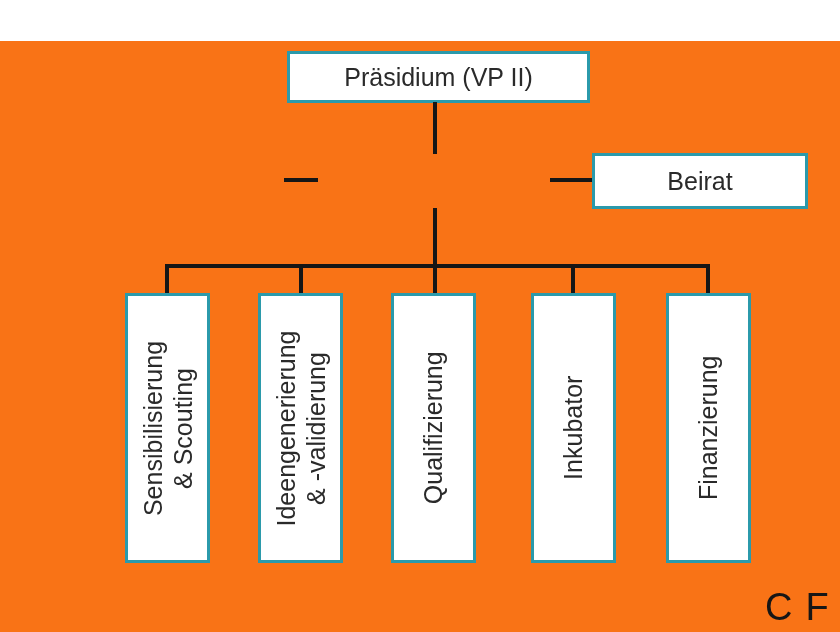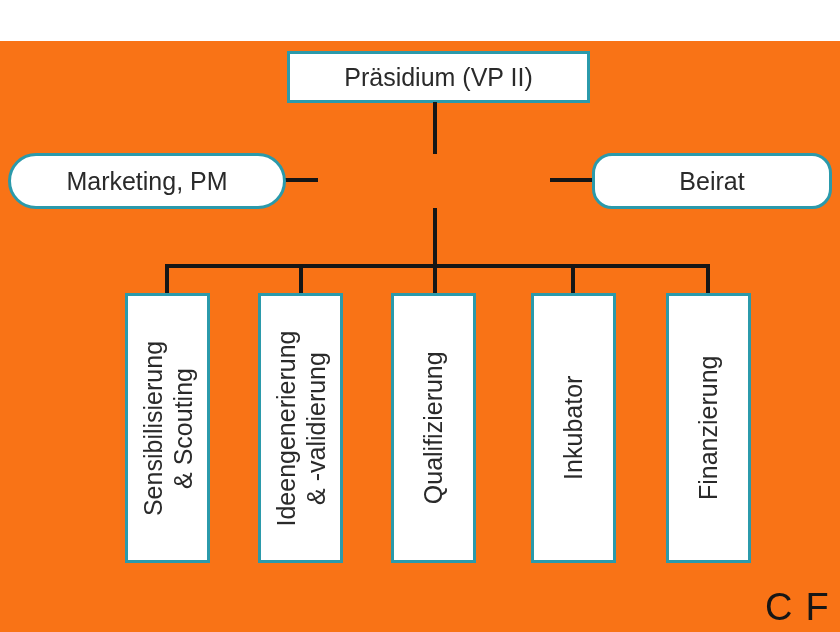--- a/index.html
+++ b/index.html
@@ -27,21 +27,21 @@
     white-space: nowrap;
   }
   .pill { border-radius: 29px; }
   .conn { position: absolute; background: #161616; }
 
   
   .n-praesidium { left: 287px; top: 10px;  width: 303px; height: 52px; }
   
   .n-marketing  { left: 8px;   top: 112px; width: 278px; height: 56px; }
   .n-leitung    { left: 316px; top: 112px; width: 236px; height: 56px; }
-  .n-beirat     { left: 592px; top: 112px; width: 240px; height: 56px; border-radius: 20px; }
+  .n-beirat     { left: 592px; top: 112px; width: 216px; height: 56px; }
 
   
   .c-top-v    { left: 433px; top: 61px;  width: 4px;   height: 52px; }
   .c-mkt-h    { left: 284px; top: 137px; width: 34px;  height: 4px; }
   .c-beirat-h { left: 550px; top: 137px; width: 44px;  height: 4px; }
   .c-mid-v    { left: 433px; top: 167px; width: 4px;   height: 60px; }
   .c-bus-h    { left: 165px; top: 223px; width: 545px; height: 4px; }
   .c-drop     { top: 223px;  width: 4px; height: 31px; }
   .c-drop-1 { left: 165px; }
   .c-drop-2 { left: 299px; }
@@ -108,23 +108,20 @@
   <div class="conn c-mkt-h"></div>
   <div class="conn c-beirat-h"></div>
   <div class="conn c-mid-v"></div>
   <div class="conn c-bus-h"></div>
   <div class="conn c-drop c-drop-1"></div>
   <div class="conn c-drop c-drop-2"></div>
   <div class="conn c-drop c-drop-3"></div>
   <div class="conn c-drop c-drop-4"></div>
   <div class="conn c-drop c-drop-5"></div>
 
-  <div class="node pill n-marketing">
-    <span>Marketing, PM</span>
-  </div>
   <div class="node n-beirat">
     <span>Beirat</span>
   </div>
 
   <div class="vbox v1">
     <div class="vlabel">Sensibilisierung
 &amp; Scouting</div>
   </div>
   <div class="vbox v2">
     <div class="vlabel">Ideengenerierung

